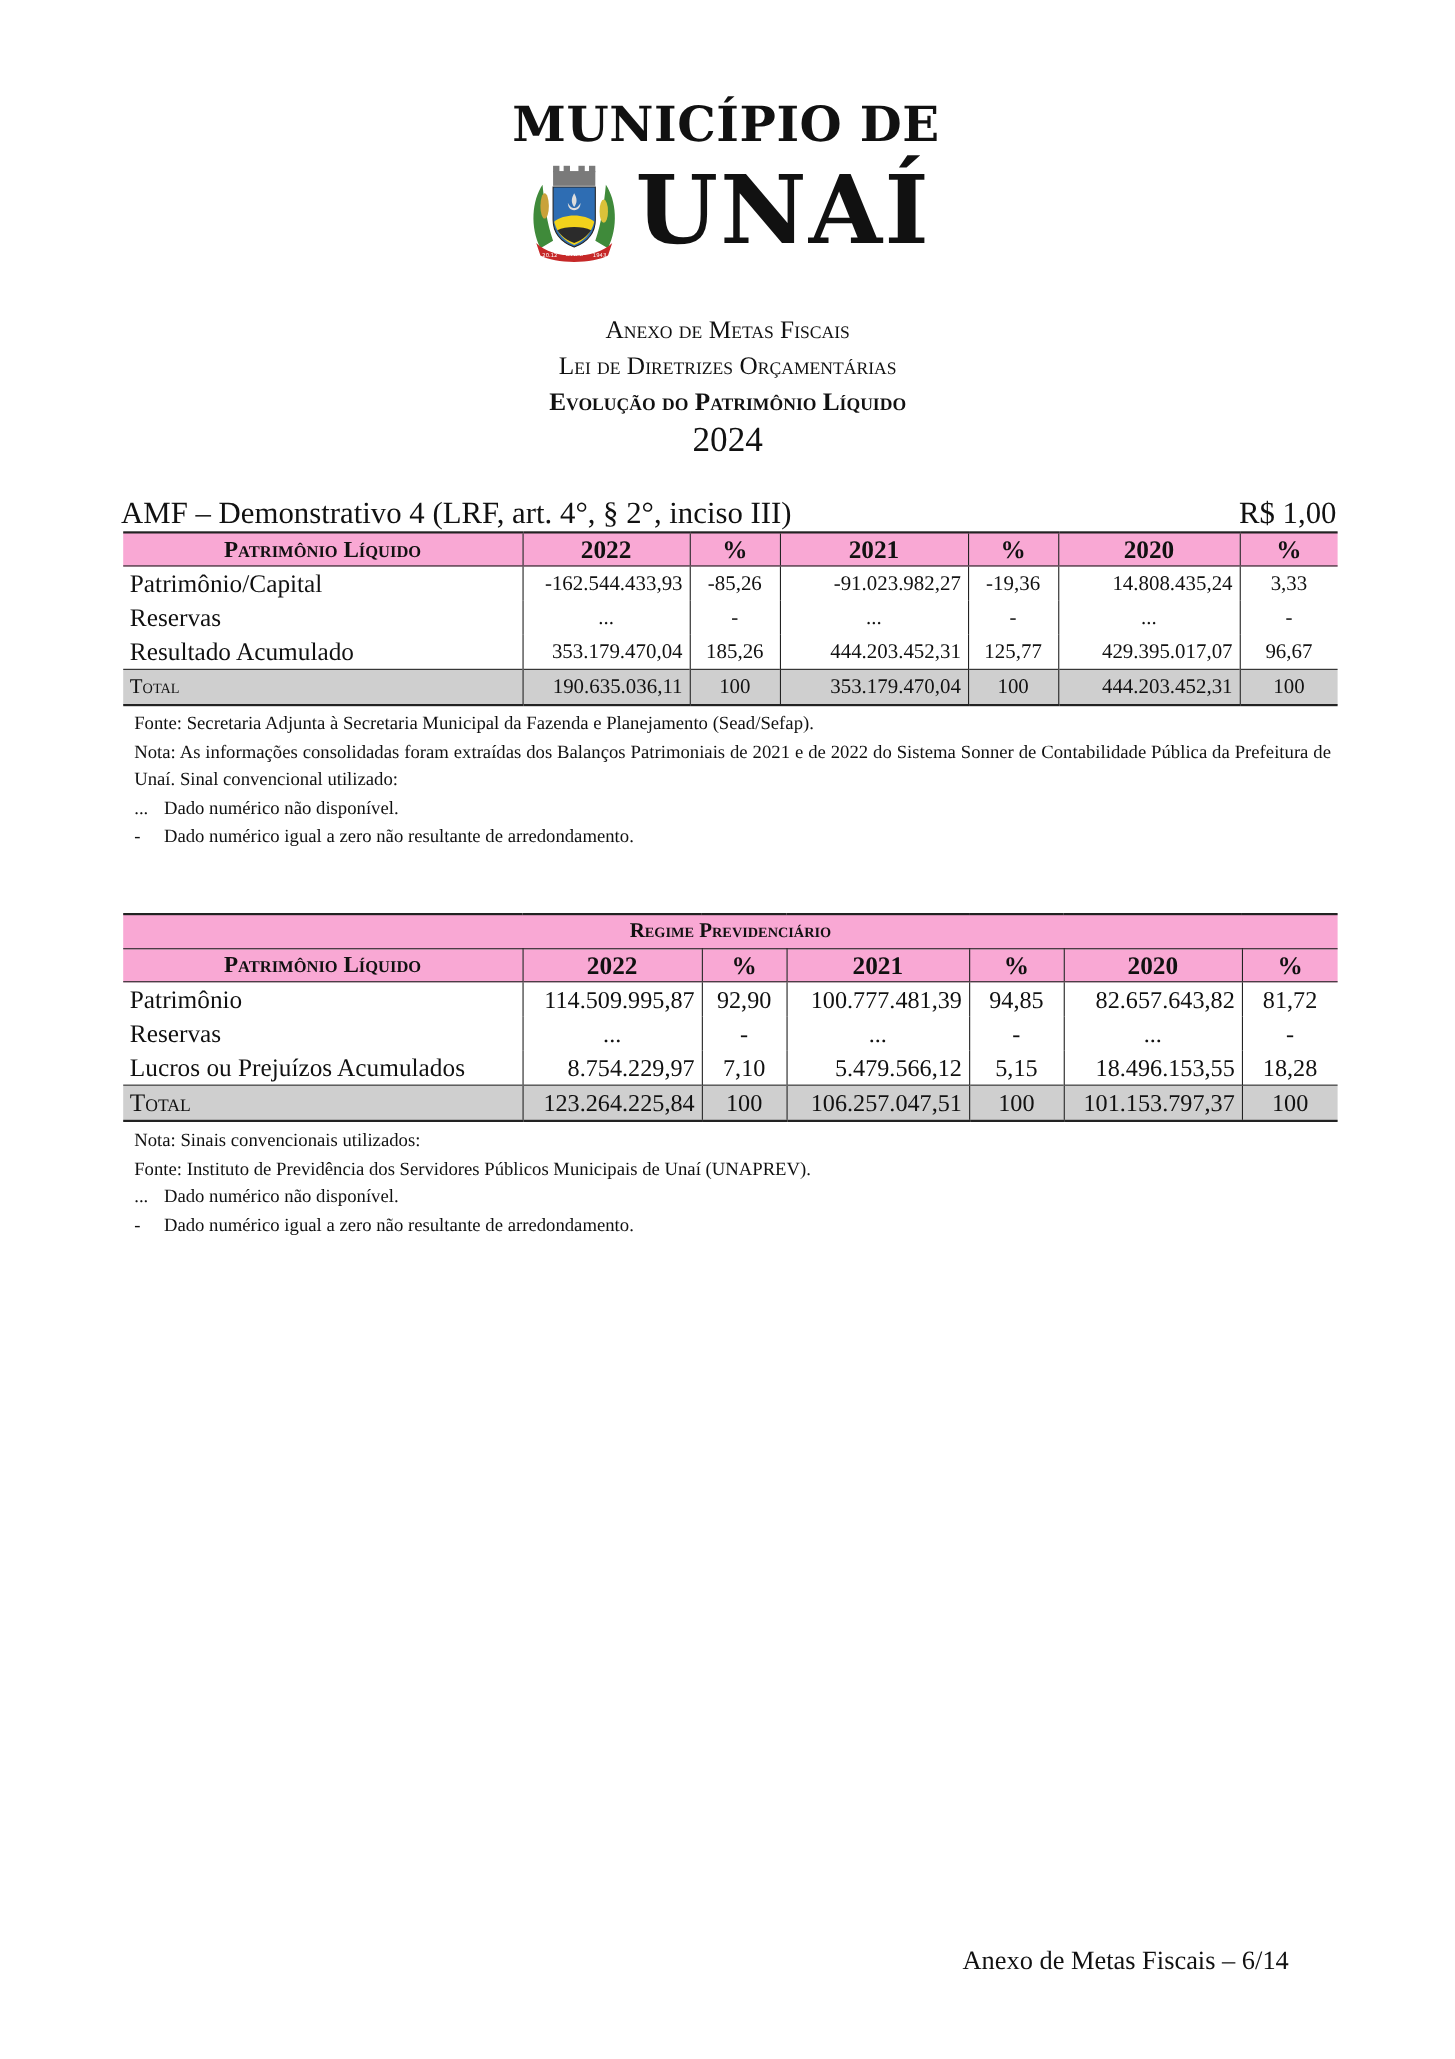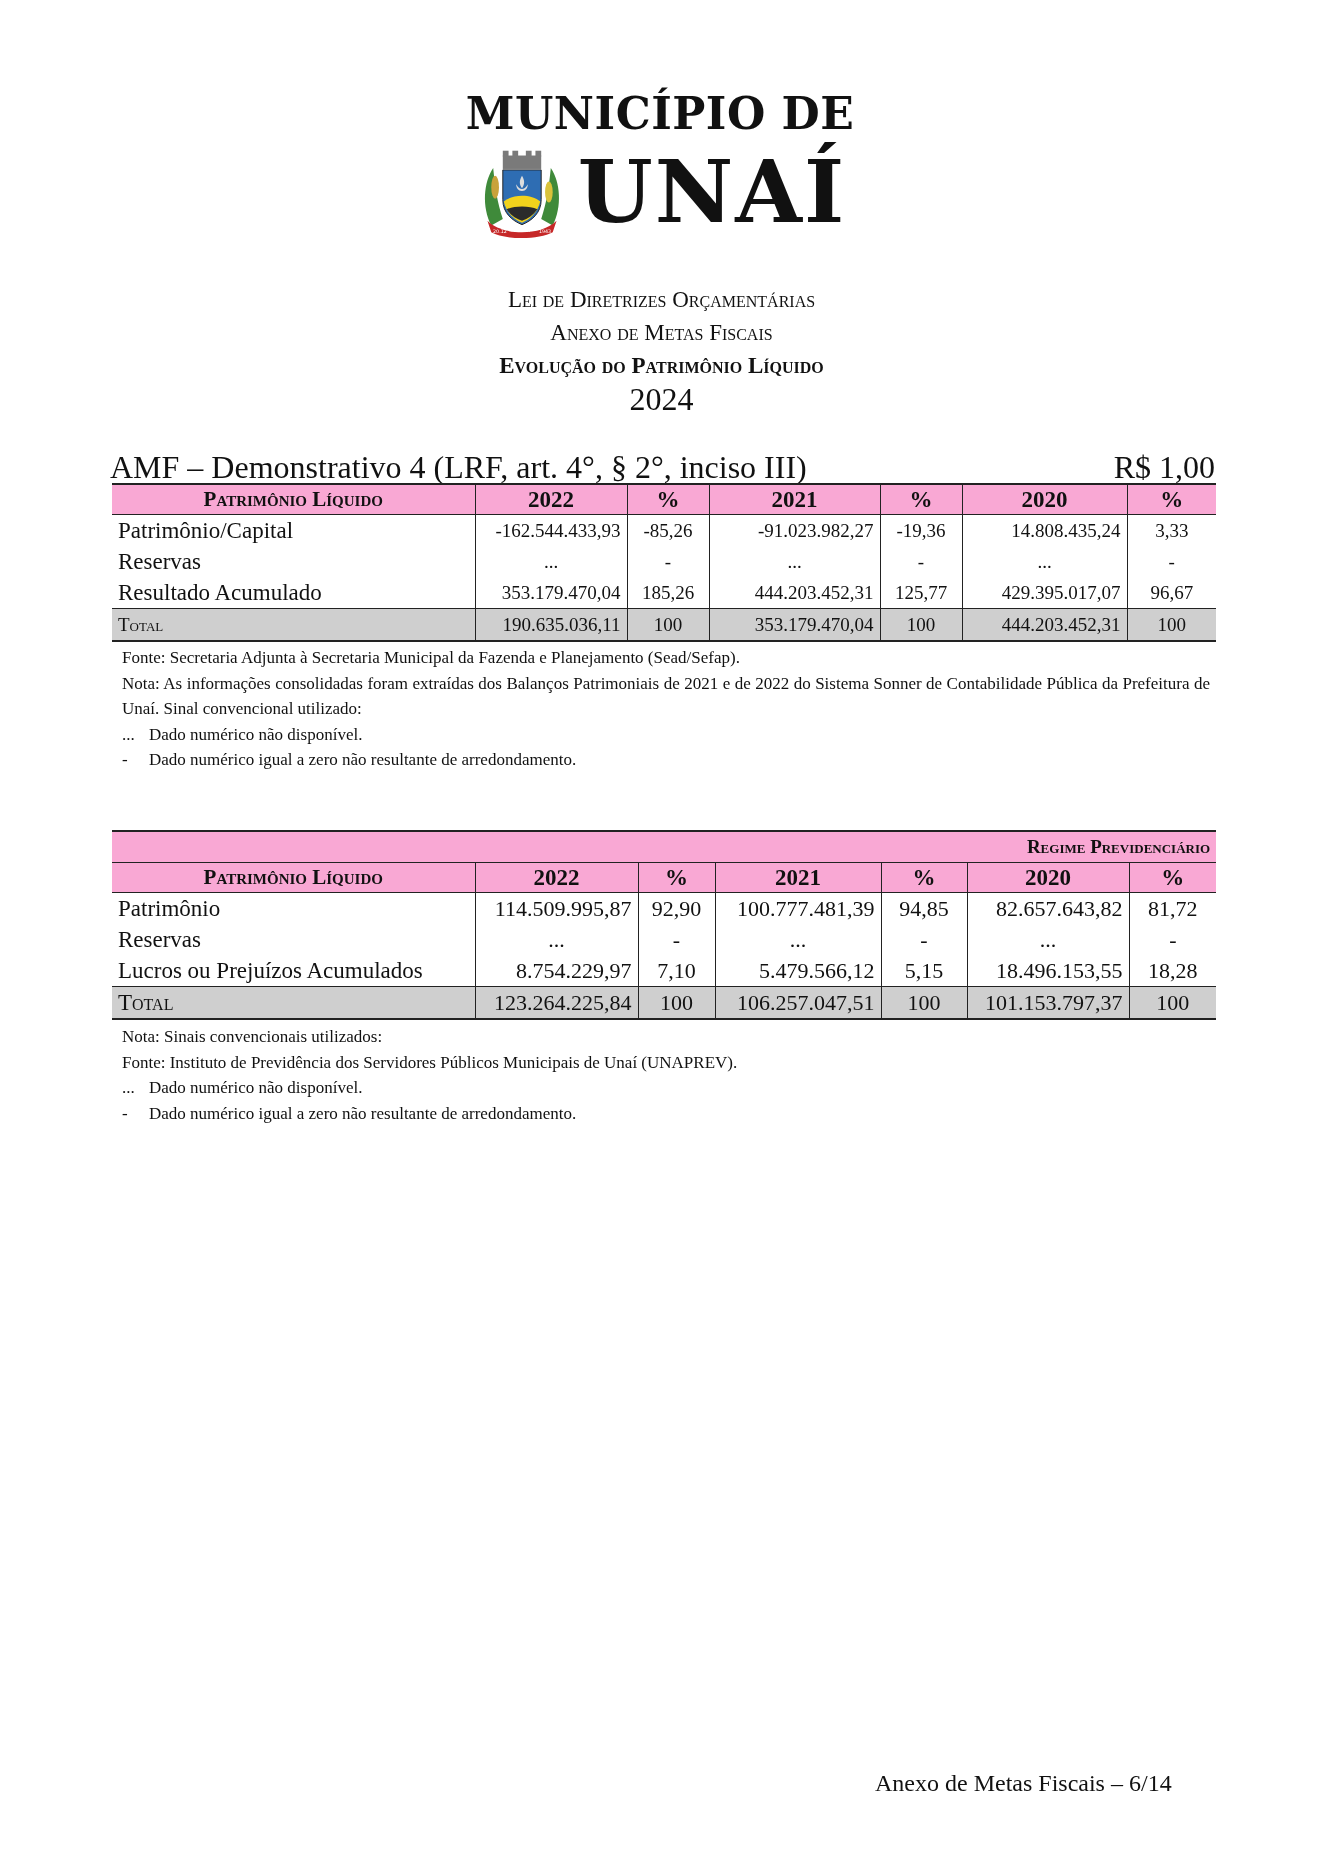--- a/index.html
+++ b/index.html
@@ -9,21 +9,21 @@
   .mast-line1 { font-family: "DejaVu Serif", serif; font-weight: 900; font-size: 44px; letter-spacing: 0.5px; line-height: 52px; }
   .mast-row2 { display: flex; justify-content: center; align-items: center; margin-top: 4px; }
   .crest { width: 96px; height: 96px; margin-right: 8px; }
   .mast-line2 { font-family: "DejaVu Serif", serif; font-weight: 900; font-size: 86px; line-height: 96px; letter-spacing: 2px; }
   .titles { position: absolute; left: 0; top: 283px; width: 1323px; text-align: center; font-family: "Liberation Serif", serif; }
   .titles .t { font-size: 23px; line-height: 33px; font-variant: small-caps; }
   .titles .tb { font-size: 23px; line-height: 33px; font-variant: small-caps; font-weight: bold; }
   .titles .yr { font-size: 32px; line-height: 34px; }
 
   .caption-row { position: absolute; left: 110px; top: 453px; width: 1105px; display: flex; justify-content: space-between;
-                 font-family: "Liberation Serif", serif; font-size: 32px; line-height: 28px; gap: 16px; }
+                 font-family: "Liberation Serif", serif; font-size: 28px; line-height: 28px; gap: 16px; }
 
   table.tb { position: absolute; border-collapse: collapse; font-family: "Liberation Serif", serif; table-layout: fixed; }
   table.tb td, table.tb th { padding: 0 6px; white-space: nowrap; }
   table.tb th { background: #f9a8d4; font-weight: bold; height: 29px; font-size: 23px; border-top: 2px solid #222; border-bottom: 1.5px solid #222; }
   table.tb th.lbl { font-variant: small-caps; font-size: 21px; }
   table.tb td.lbl { text-align: left; }
   table.tb td { font-size: 22px; }
   table.tb td.num { text-align: right; }
   table.tb td.pct { text-align: center; }
   table.tb .vline { border-left: 1.5px solid #222; }
@@ -31,21 +31,21 @@
   table.tb tr.total td.lbl { font-variant: small-caps; font-size: 20px; }
 
   #t1 { left: 112px; top: 483px; width: 1104px; }
   #t1 td { font-size: 19px; height: 31px; }
   #t1 td.lbl { font-size: 23px; margin-top: 11px; }
   #t1 tr.total td { font-size: 19px; }
 
   #t2 { left: 112px; top: 830px; width: 1104px; }
   #t2 td { font-size: 22px; height: 31px; }
   #t2 td.lbl { font-size: 23px; }
-  #t2 th.band { font-variant: small-caps; font-size: 19px; text-align: right; height: 30px; border-bottom: 1.5px solid #222; }
+  #t2 th.band { font-variant: small-caps; font-size: 19px; text-align: center; height: 30px; border-bottom: 1.5px solid #222; }
 
   .notes { position: absolute; left: 122px; width: 1088px; font-family: "Liberation Serif", serif; font-size: 17px; line-height: 25.5px; }
   .notes .just { text-align: justify; }
   .notes .sym { display: flex; }
   .notes .sym .s { width: 27px; }
   #notes1 { top: 645px; }
   #notes2 { top: 1024px; }
 
   .footer { position: absolute; left: 875px; top: 1770px; font-family: "Liberation Serif", serif; font-size: 24px; }
 </style>
@@ -77,22 +77,22 @@
       <path d="M14 80 C30 96 70 96 86 80 L82 92 C68 100 32 100 18 92 Z" fill="#c62828"></path>
       <text x="50" y="92" font-size="7" text-anchor="middle" fill="#fff" font-family="DejaVu Sans, sans-serif">UNAÍ</text>
       <text x="27" y="93" font-size="5" text-anchor="middle" fill="#fff" font-family="DejaVu Sans, sans-serif">20.12</text>
       <text x="74" y="93" font-size="5" text-anchor="middle" fill="#fff" font-family="DejaVu Sans, sans-serif">1943</text>
     </svg>
     <div class="mast-line2">UNAÍ</div>
   </div>
 </div>
 
 <div class="titles">
+  <div class="t">Anexo de Metas Fiscais</div>
   <div class="t">Lei de Diretrizes Orçamentárias</div>
-  <div class="t">Anexo de Metas Fiscais</div>
   <div class="tb">Evolução do Patrimônio Líquido</div>
   <div class="yr">2024</div>
 </div>
 
 <div class="caption-row">
   <span>AMF – Demonstrativo 4 (LRF, art. 4°, § 2°, inciso III)</span>
   <span>R$ 1,00</span>
 </div>
 
 <table class="tb" id="t1">

